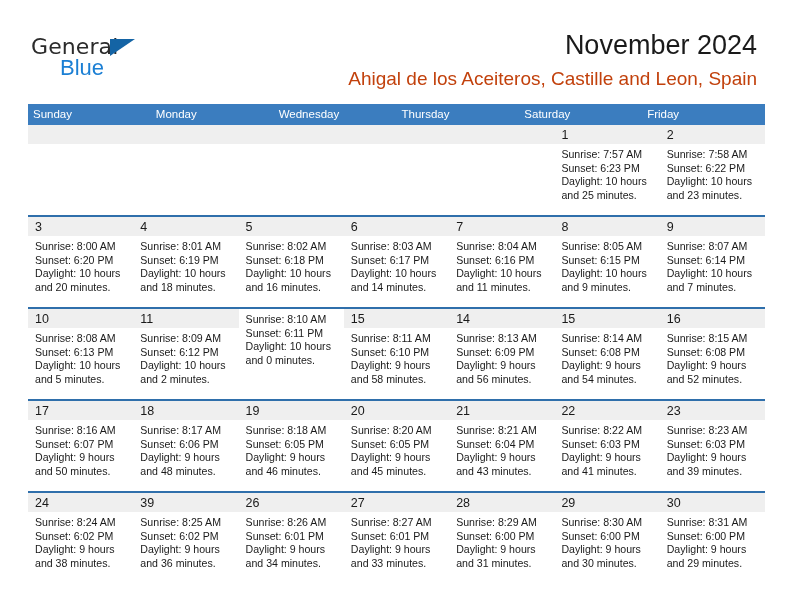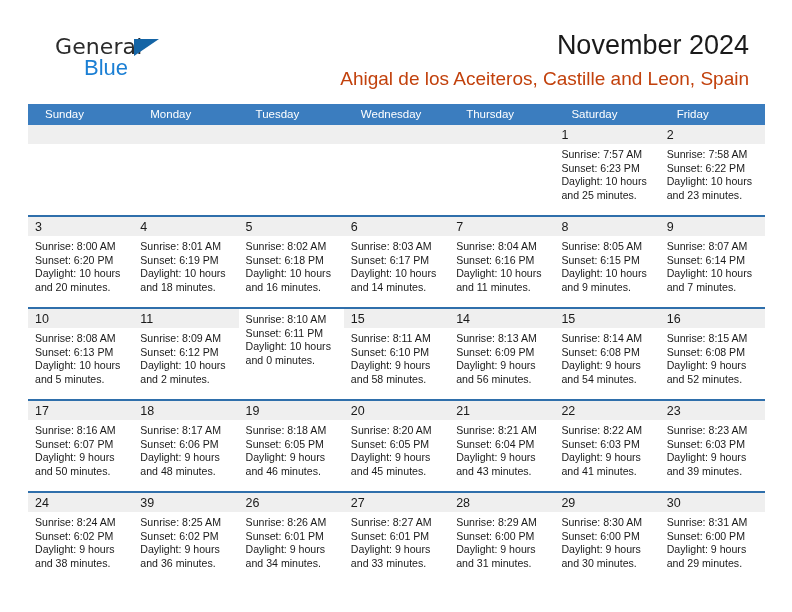--- a/index.html
+++ b/index.html
@@ -30,21 +30,20 @@
     height: 68px;
   }
   .logo {
     position: absolute;
     left: 3px;
     top: 8px;
     width: 180px;
     height: 56px;
     line-height: 1;
     user-select: none;
-    margin-left: 24px;
   }
   .logo-general {
     position: absolute;
     left: 0;
     top: 0;
     font-size: 22px;
     letter-spacing: 0.1px;
     color: #2b2b2b;
     font-family: "DejaVu Sans", sans-serif;
   }
@@ -61,21 +60,21 @@
     position: absolute;
     left: 29px;
     top: 21px;
     font-size: 22px;
     color: #1b7fd4;
     font-family: Liberation Sans, sans-serif;
   }
 
   .title-block {
     position: absolute;
-    right: 16px;
+    right: 8px;
     top: 0;
     text-align: right;
   }
   .cal-title {
     font-size: 27px;
     color: #1a1a1a;
     font-weight: normal;
     line-height: 34px;
     white-space: nowrap;
   }
@@ -97,21 +96,21 @@
   .weekday-row {
     display: flex;
     background: #3b7dbf;
     height: 21px;
   }
   .weekday {
     flex: 1 1 0;
     color: #ffffff;
     font-size: 11.5px;
     line-height: 21px;
-    padding-left: 17px;
+    padding-left: 5px;
     box-sizing: border-box;
     white-space: nowrap;
     overflow: hidden;
   }
 
   .week-row {
     display: flex;
     height: 90px;
     border-top: 2px solid #2f6fab;
   }
@@ -163,21 +162,20 @@
       <div class="cal-title">November 2024</div>
       <div class="cal-subtitle">Ahigal de los Aceiteros, Castille and Leon, Spain</div>
     </div>
 
   </div>
 
   <div class="calendar">
     <div class="weekday-row" id="weekday-row">
         <div class="weekday">Sunday</div>
         <div class="weekday">Monday</div>
-        <div class="weekday">Tuesday</div>
         <div class="weekday">Wednesday</div>
         <div class="weekday">Thursday</div>
         <div class="weekday">Saturday</div>
         <div class="weekday">Friday</div>
       </div>
     <div id="weeks-container">
         <div class="week-row first">
           <div class="day-cell">
             <div class="day-num-band"><span class="day-num"></span></div>
           </div>

